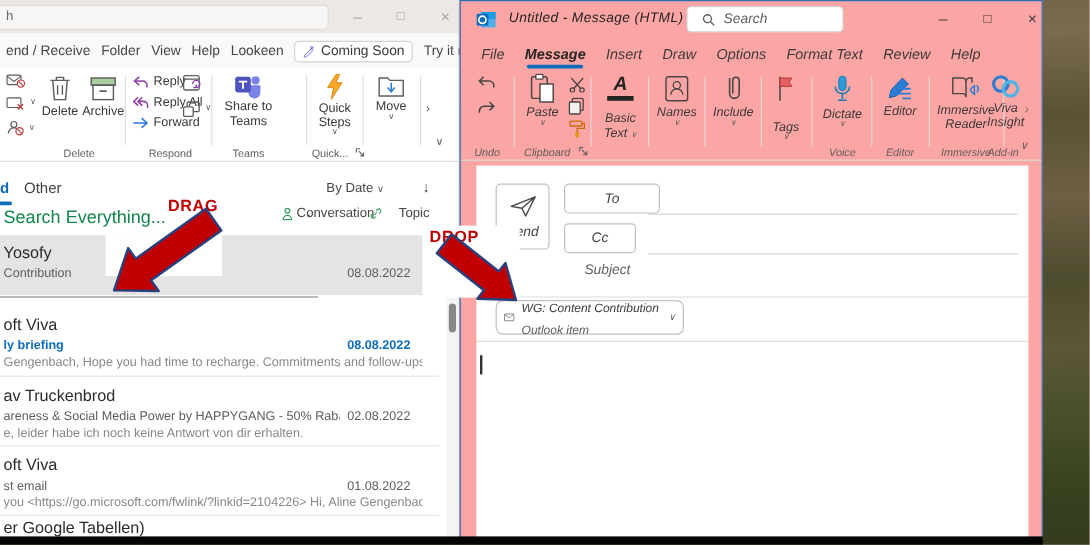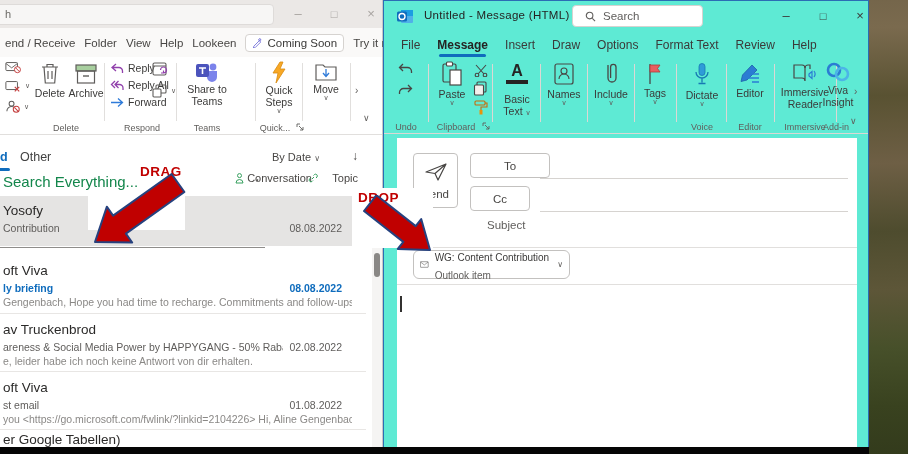--- a/index.html
+++ b/index.html
@@ -40,21 +40,21 @@
   .e-subj { position:absolute; left:3px; top:26px; font-size:10.5px; color:#5f5d5b; white-space:nowrap; max-width:280px; overflow:hidden; }
   .e-date { position:absolute; right:24px; top:26px; font-size:10.5px; color:#5f5d5b; }
   .e-prev { position:absolute; left:3px; top:40px; right:14px; font-size:10.5px; color:#8a8886; white-space:nowrap; overflow:hidden; }
   .unread .e-subj, .unread .e-date { color:#0f6cbd; font-weight:bold; }
   .sep { border-bottom:1px solid #e8e6e4; }
 
   .scrolltrack { position:absolute; right:0; top:0; bottom:0; width:10px; background:#f5f4f3; }
   .scrollthumb { position:absolute; right:2px; top:61px; width:6px; height:24px; border-radius:3px; background:#8a8886; }
 
   
-  #compose-window { position:absolute; left:383px; top:0; width:486px; height:449px; background:#5eead4; border:1px solid #2b6db4; }
+  #compose-window { position:absolute; left:383px; top:0; width:486px; height:449px; background:#fca5a5; border:1px solid #2b6db4;font-style:italic; }
   .c-titlebar { position:absolute; left:0; top:0; right:0; height:30px; }
   .c-title { position:absolute; left:40px; top:8px; font-size:11.5px; color:#252423; letter-spacing:.3px; }
   .c-search { position:absolute; left:188px; top:4px; width:131px; height:22px; background:#fff; border:1px solid #d6d3d0; border-radius:4px; display:flex; align-items:center; gap:7px; padding-left:12px; font-size:11.5px; color:#5f5d5b; }
   .c-cap { position:absolute; top:0; width:30px; height:30px; text-align:center; line-height:30px; font-size:13px; color:#3b3a39; }
   .c-menubar { position:absolute; left:0; top:30px; right:0; height:27px; display:flex; align-items:center; padding-left:17px; gap:17px; font-size:12px; color:#3b3a39; }
   .c-menu-item { position:relative; padding:4px 0; }
   .c-menu-item.active { font-weight:bold; color:#252423; }
   .c-menu-item.active:after { content:""; position:absolute; left:2px; right:2px; bottom:-1px; height:2.5px; background:#0f6cbd; border-radius:2px; }
   .c-ribbon { position:absolute; left:0; top:57px; right:0; height:76px; border-bottom:1px solid #dbd7d3; }
   .c-ribbon .vdiv { background:#dcd8d4; }
@@ -396,21 +396,21 @@
       <span style="margin-top:2px">Include</span>
       <span class="chev">∨</span>
     </div>
     <div class="vdiv" style="left:250px"></div>
 
     <div class="rbig" style="left:252px;top:4px;width:38px">
       <svg width="20" height="24" viewBox="0 0 20 24">
           <path d="M5 2 v20" stroke="#484644" stroke-width="1.3"></path>
           <path d="M5 3 h10 l-2.5 3.5 L15 10 H5z" fill="#e85f5f" stroke="#b23b3b" stroke-width="0.8"></path>
         </svg>
-      <span style="margin-top:1px">Tags</span>
+      <span style="margin-top:14px">Tags</span>
       <span class="chev">∨</span>
     </div>
     <div class="vdiv" style="left:292px"></div>
 
     <div class="rbig" style="left:296px;top:4px;width:44px">
       <svg width="18" height="26" viewBox="0 0 18 26">
           <rect x="6" y="1.5" width="6" height="12" rx="3" fill="#2f9bd8" stroke="#1779b3" stroke-width="0.8"></rect>
           <path d="M3 10 a6 6 0 0 0 12 0 M9 16.5 v4 M5.5 21.5 h7" fill="none" stroke="#1779b3" stroke-width="1.3"></path>
         </svg>
       <span style="margin-top:1px">Dictate</span>

